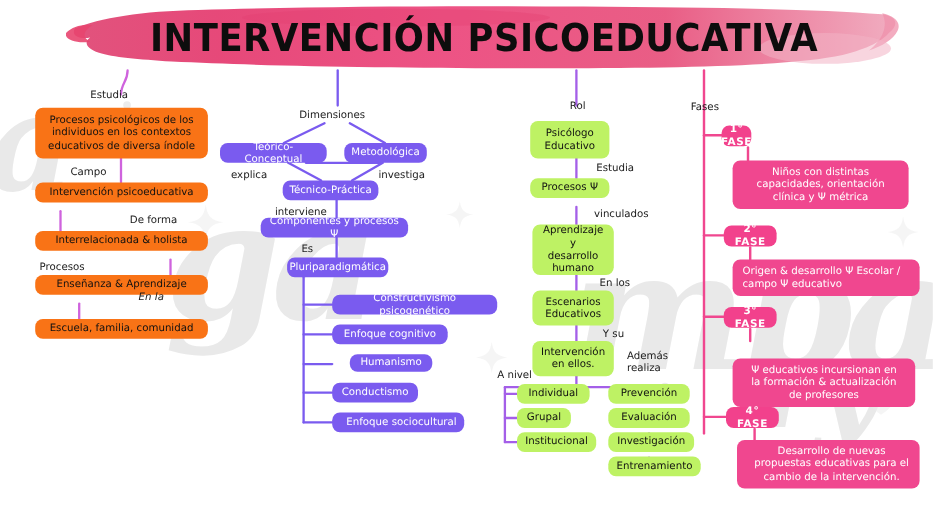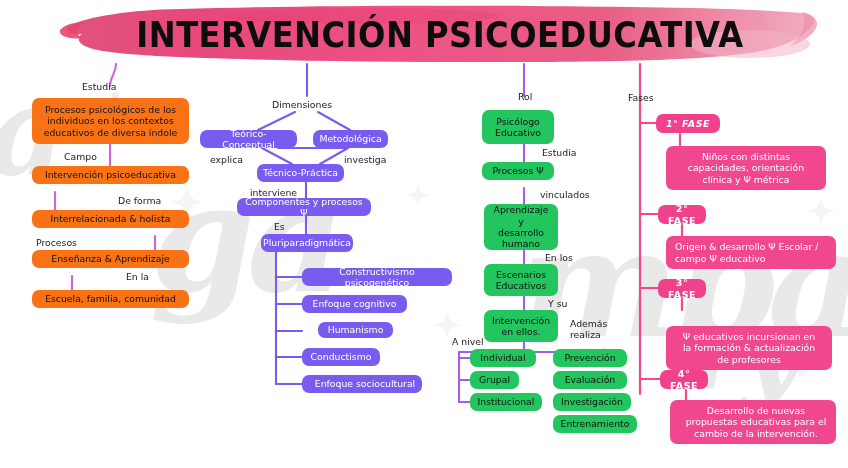--- a/index.html
+++ b/index.html
@@ -62,21 +62,21 @@
     text-align:center;
     display:flex;
     align-items:center;
     justify-content:center;
     padding:2px 6px;
     z-index:4;
     white-space:pre-line;
   }
   .n-orchid {background:#f97316;}
   .n-violet {background:#7a5bef;}
-  .n-amethy {background:#22c55e;}
+  .n-amethy {background:#bef264;}
   .n-pink   {background:#f0478f;}
   .n-pinkb  {background:#f2418c;font-weight:700;letter-spacing:.5px;}
 
   .lbl{
     position:absolute;
     z-index:4;
     font-size:9.3px;
     line-height:10px;
     color:#1a1a1a;
     white-space:nowrap;
@@ -203,21 +203,21 @@
   <div class="node n-orchid" style="left:32px;top:166px;width:157px;height:18px;">Intervención psicoeducativa</div>
 
   <div class="lbl" style="left:118px;top:196px;">De forma</div>
 
   <div class="node n-orchid" style="left:32px;top:210px;width:157px;height:18px;">Interrelacionada &amp; holista</div>
 
   <div class="lbl" style="left:36px;top:238px;">Procesos</div>
 
   <div class="node n-orchid" style="left:32px;top:250px;width:157px;height:18px;">Enseñanza &amp; Aprendizaje</div>
 
-  <div class="lbl" style="left:126px;top:272px;">En la</div>
+  <div class="lbl" style="left:126px;top:266px;font-style:italic;">En la</div>
 
   <div class="node n-orchid" style="left:32px;top:290px;width:157px;height:18px;">Escuela, familia, comunidad</div>
 
   <div class="lbl" style="left:272px;top:100px;">Dimensiones</div>
 
   <div class="node n-violet" style="left:200px;top:130px;width:97px;height:18px;color:#fff;">Teórico-Conceptual</div>
 
   <div class="node n-violet" style="left:313px;top:130px;width:75px;height:18px;color:#fff;">Metodológica</div>
 
   <div class="lbl" style="left:210px;top:155px;">explica</div>
@@ -272,21 +272,21 @@
   <div class="node n-amethy" style="left:470px;top:371px;width:49px;height:18px;">Grupal</div>
   <div class="node n-amethy" style="left:470px;top:393px;width:72px;height:18px;">Institucional</div>
 
   <div class="node n-amethy" style="left:553px;top:349px;width:74px;height:18px;">Prevención</div>
   <div class="node n-amethy" style="left:553px;top:371px;width:74px;height:18px;">Evaluación</div>
   <div class="node n-amethy" style="left:553px;top:393px;width:78px;height:18px;">Investigación</div>
   <div class="node n-amethy" style="left:553px;top:415px;width:84px;height:18px;">Entrenamiento</div>
 
   <div class="lbl" style="left:628px;top:93px;">Fases</div>
 
-  <div class="node n-pinkb" style="left:656px;top:114px;width:64px;height:19px;color:#fff;font-size:9.5px;font-style:italic;">1° FASE</div>
+  <div class="node n-pinkb" style="left:656px;top:114px;width:27px;height:19px;color:#fff;font-size:9.5px;">1° FASE</div>
   <div class="node n-pink" style="left:666px;top:146px;width:160px;height:44px;color:#fff;">Niños con distintas
 capacidades, orientación
 clínica y Ψ métrica</div>
 
   <div class="node n-pinkb" style="left:658px;top:205px;width:48px;height:19px;color:#fff;font-size:9.5px;">2° FASE</div>
   <div class="node n-pink" style="left:666px;top:236px;width:170px;height:33px;color:#fff;text-align:left;justify-content:flex-start;padding-left:9px;">Origen &amp; desarrollo Ψ Escolar /
 campo Ψ educativo</div>
 
   <div class="node n-pinkb" style="left:658px;top:279px;width:48px;height:19px;color:#fff;font-size:9.5px;">3° FASE</div>
   <div class="node n-pink" style="left:666px;top:326px;width:166px;height:44px;color:#fff;">Ψ educativos incursionan en

